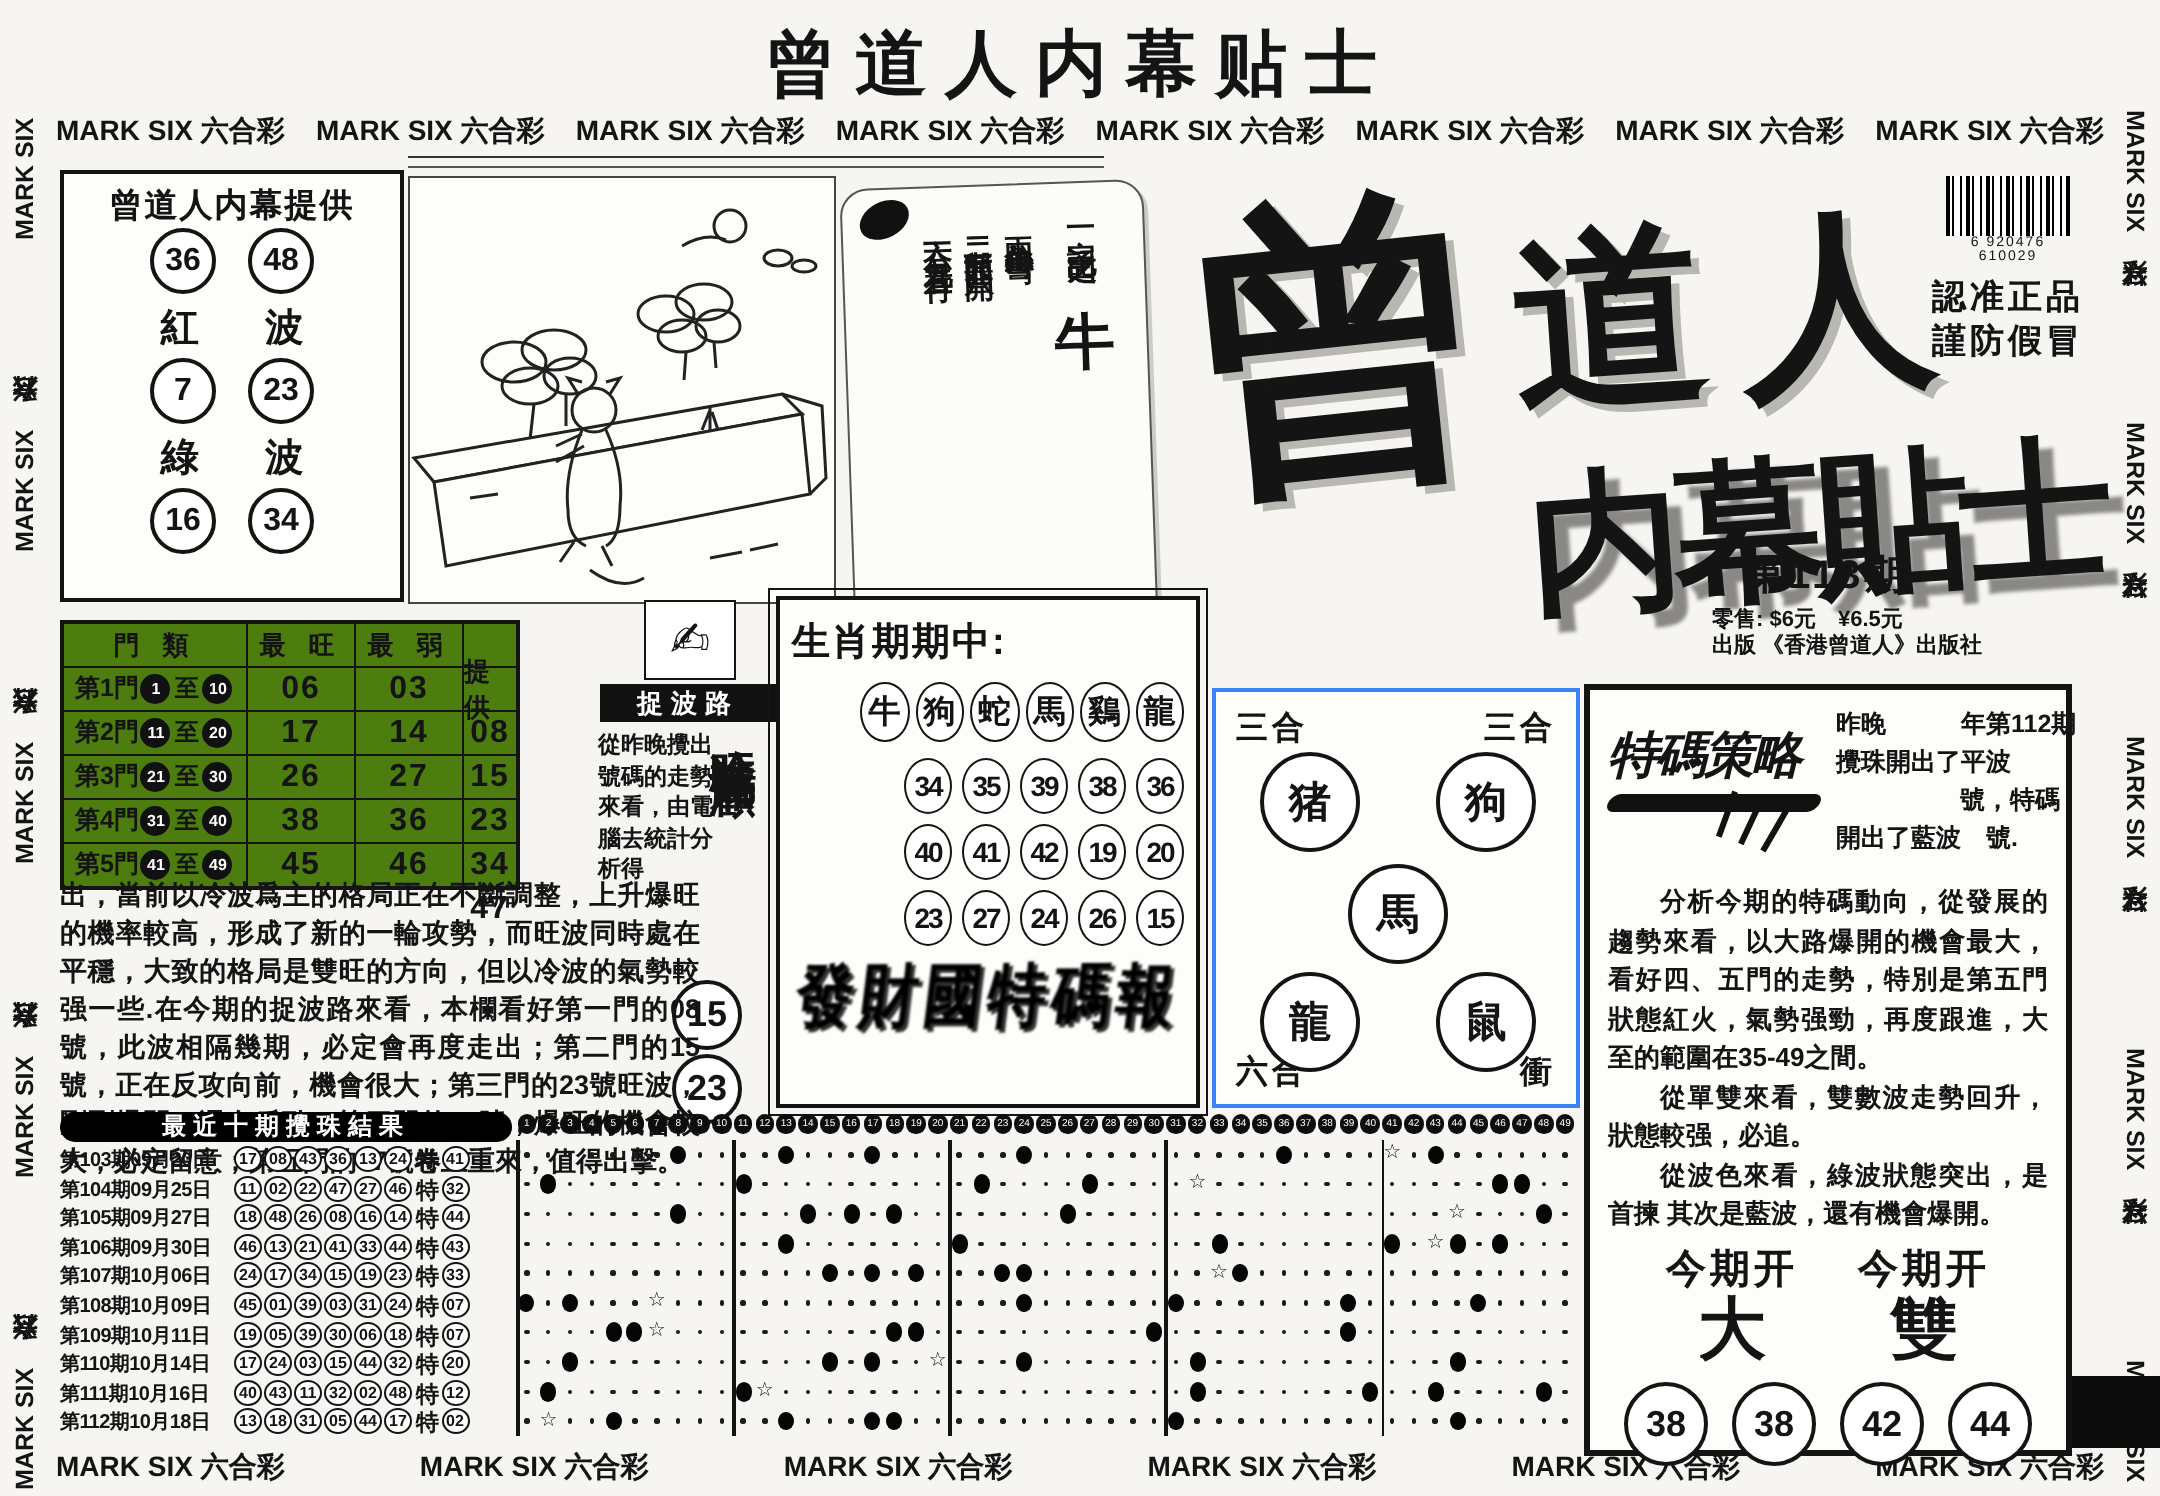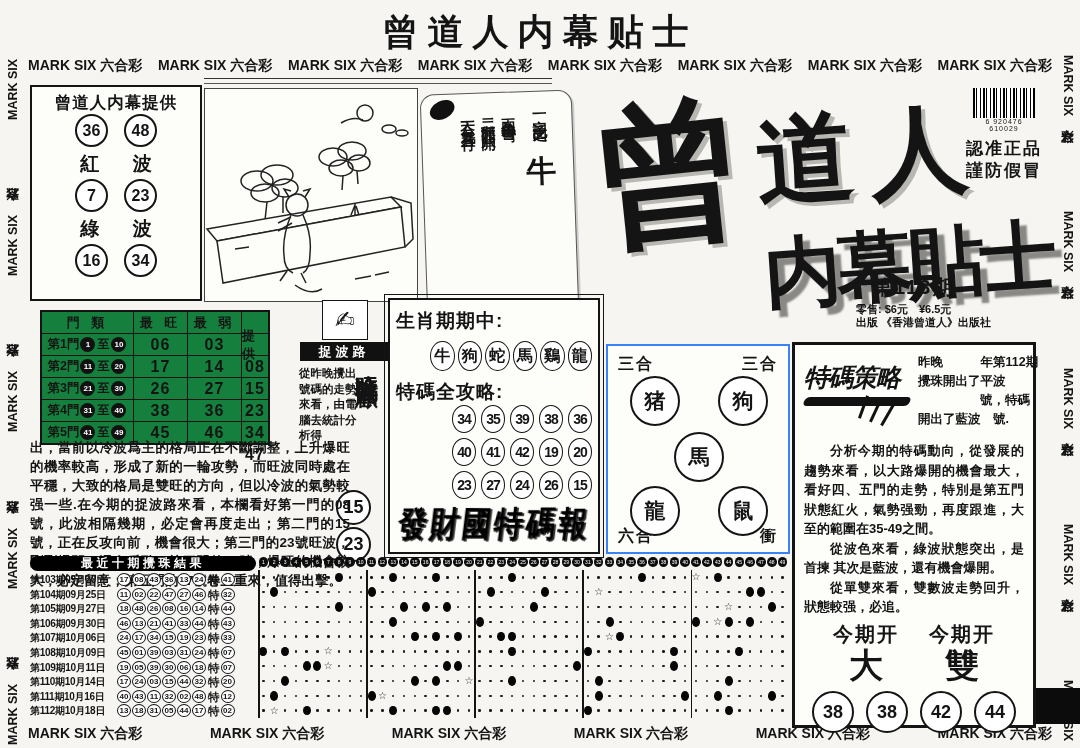--- a/index.html
+++ b/index.html
@@ -47,21 +47,21 @@
   #neimu{left:764px;top:218px;font-size:77px;line-height:1.2;font-weight:900;letter-spacing:-5px;
          transform:rotate(-4deg);text-shadow:7px 7px 2px #8a8884;}
   #barcode{left:973px;top:88px;width:62px;height:42px;text-align:center;}
   #barcode-bars{height:30px;background:repeating-linear-gradient(90deg,#000 0 2px,#fff 2px 3px,#000 3px 4px,#fff 4px 7px,#000 7px 8px,#fff 8px 10px);}
   #barcode-digits{font-size:7px;letter-spacing:1px;}
   #authentic{left:966px;top:138px;font-size:17px;font-weight:900;line-height:22px;letter-spacing:2px;}
   #issue{left:872px;top:274px;font-size:20px;font-weight:800;letter-spacing:2px;}
   #price{left:856px;top:302px;font-size:11px;font-weight:600;}
   #publisher{left:856px;top:315px;font-size:11px;font-weight:600;}
   
-  #gate-table{left:40px;top:310px;width:230px;border:2px solid #141414;background:#15803d;box-sizing:border-box;}
+  #gate-table{left:30px;top:310px;width:230px;border:2px solid #141414;background:#4d7c0f;box-sizing:border-box;}
   .g-row{display:flex;border-bottom:1.5px solid #141414;height:21px;align-items:center;}
   .g-row:last-child{border-bottom:none;}
   .g-cell{border-right:1.5px solid #141414;height:100%;display:flex;align-items:center;justify-content:center;box-sizing:border-box;}
   .g-cell:last-child{border-right:none;}
   .g-c0{width:92px;} .g-c1{width:54px;} .g-c2{width:54px;} .g-c3{flex:1;margin-top:44px;}
   .g-head .g-cell{font-size:13px;font-weight:700;letter-spacing:4px;}
   .g-name{font-size:12.5px;font-weight:700;}
   .g-to{font-size:12px;font-weight:700;margin:0 1px;}
   .ball{display:inline-flex;width:15px;height:15px;border-radius:50%;background:#111;color:#fff;
         font-size:8px;font-weight:700;align-items:center;justify-content:center;margin:0 1px;flex:none;}
@@ -344,21 +344,20 @@
   <div class="abs" id="zodiac-box">
     <div class="zb-title">生肖期期中:</div>
     <div id="zodiac-row">
         <div class="circle z-circle">牛</div>
         <div class="circle z-circle">狗</div>
         <div class="circle z-circle">蛇</div>
         <div class="circle z-circle">馬</div>
         <div class="circle z-circle">鷄</div>
         <div class="circle z-circle">龍</div>
       </div>
-    <div class="zb-title">特碼全攻略:</div>
     <div id="number-rows">
         <div class="n-row">
           <div class="circle n-circle">34</div>
           <div class="circle n-circle">35</div>
           <div class="circle n-circle">39</div>
           <div class="circle n-circle">38</div>
           <div class="circle n-circle">36</div>
         </div>
         <div class="n-row">
           <div class="circle n-circle">40</div>
@@ -401,22 +400,22 @@
       <div class="swoosh-tail" id="tail3"></div>
       <div id="strategy-intro">
           <span class="s-line">昨晚　　　年第112期</span>
           <span class="s-line">攪珠開出了平波</span>
           <span class="s-line r">號，特碼</span>
           <span class="s-line">開出了藍波　號.</span>
         </div>
     </div>
     <div id="strategy-paras">
         <p>分析今期的特碼動向，從發展的趨勢來看，以大路爆開的機會最大，看好四、五門的走勢，特別是第五門狀態紅火，氣勢强勁，再度跟進，大至的範圍在35-49之間。</p>
+        <p>從單雙來看，雙數波走勢回升，狀態較强，必追。</p>
         <p>從波色來看，綠波狀態突出，是首揀 其次是藍波，還有機會爆開。</p>
-        <p>從單雙來看，雙數波走勢回升，狀態較强，必追。</p>
       </div>
     <div id="picks-row">
       <div class="pick">
         <div class="pick-title">今期开</div>
         <div class="pick-value">大</div>
       </div>
       <div class="pick">
         <div class="pick-title">今期开</div>
         <div class="pick-value">雙</div>
       </div>

